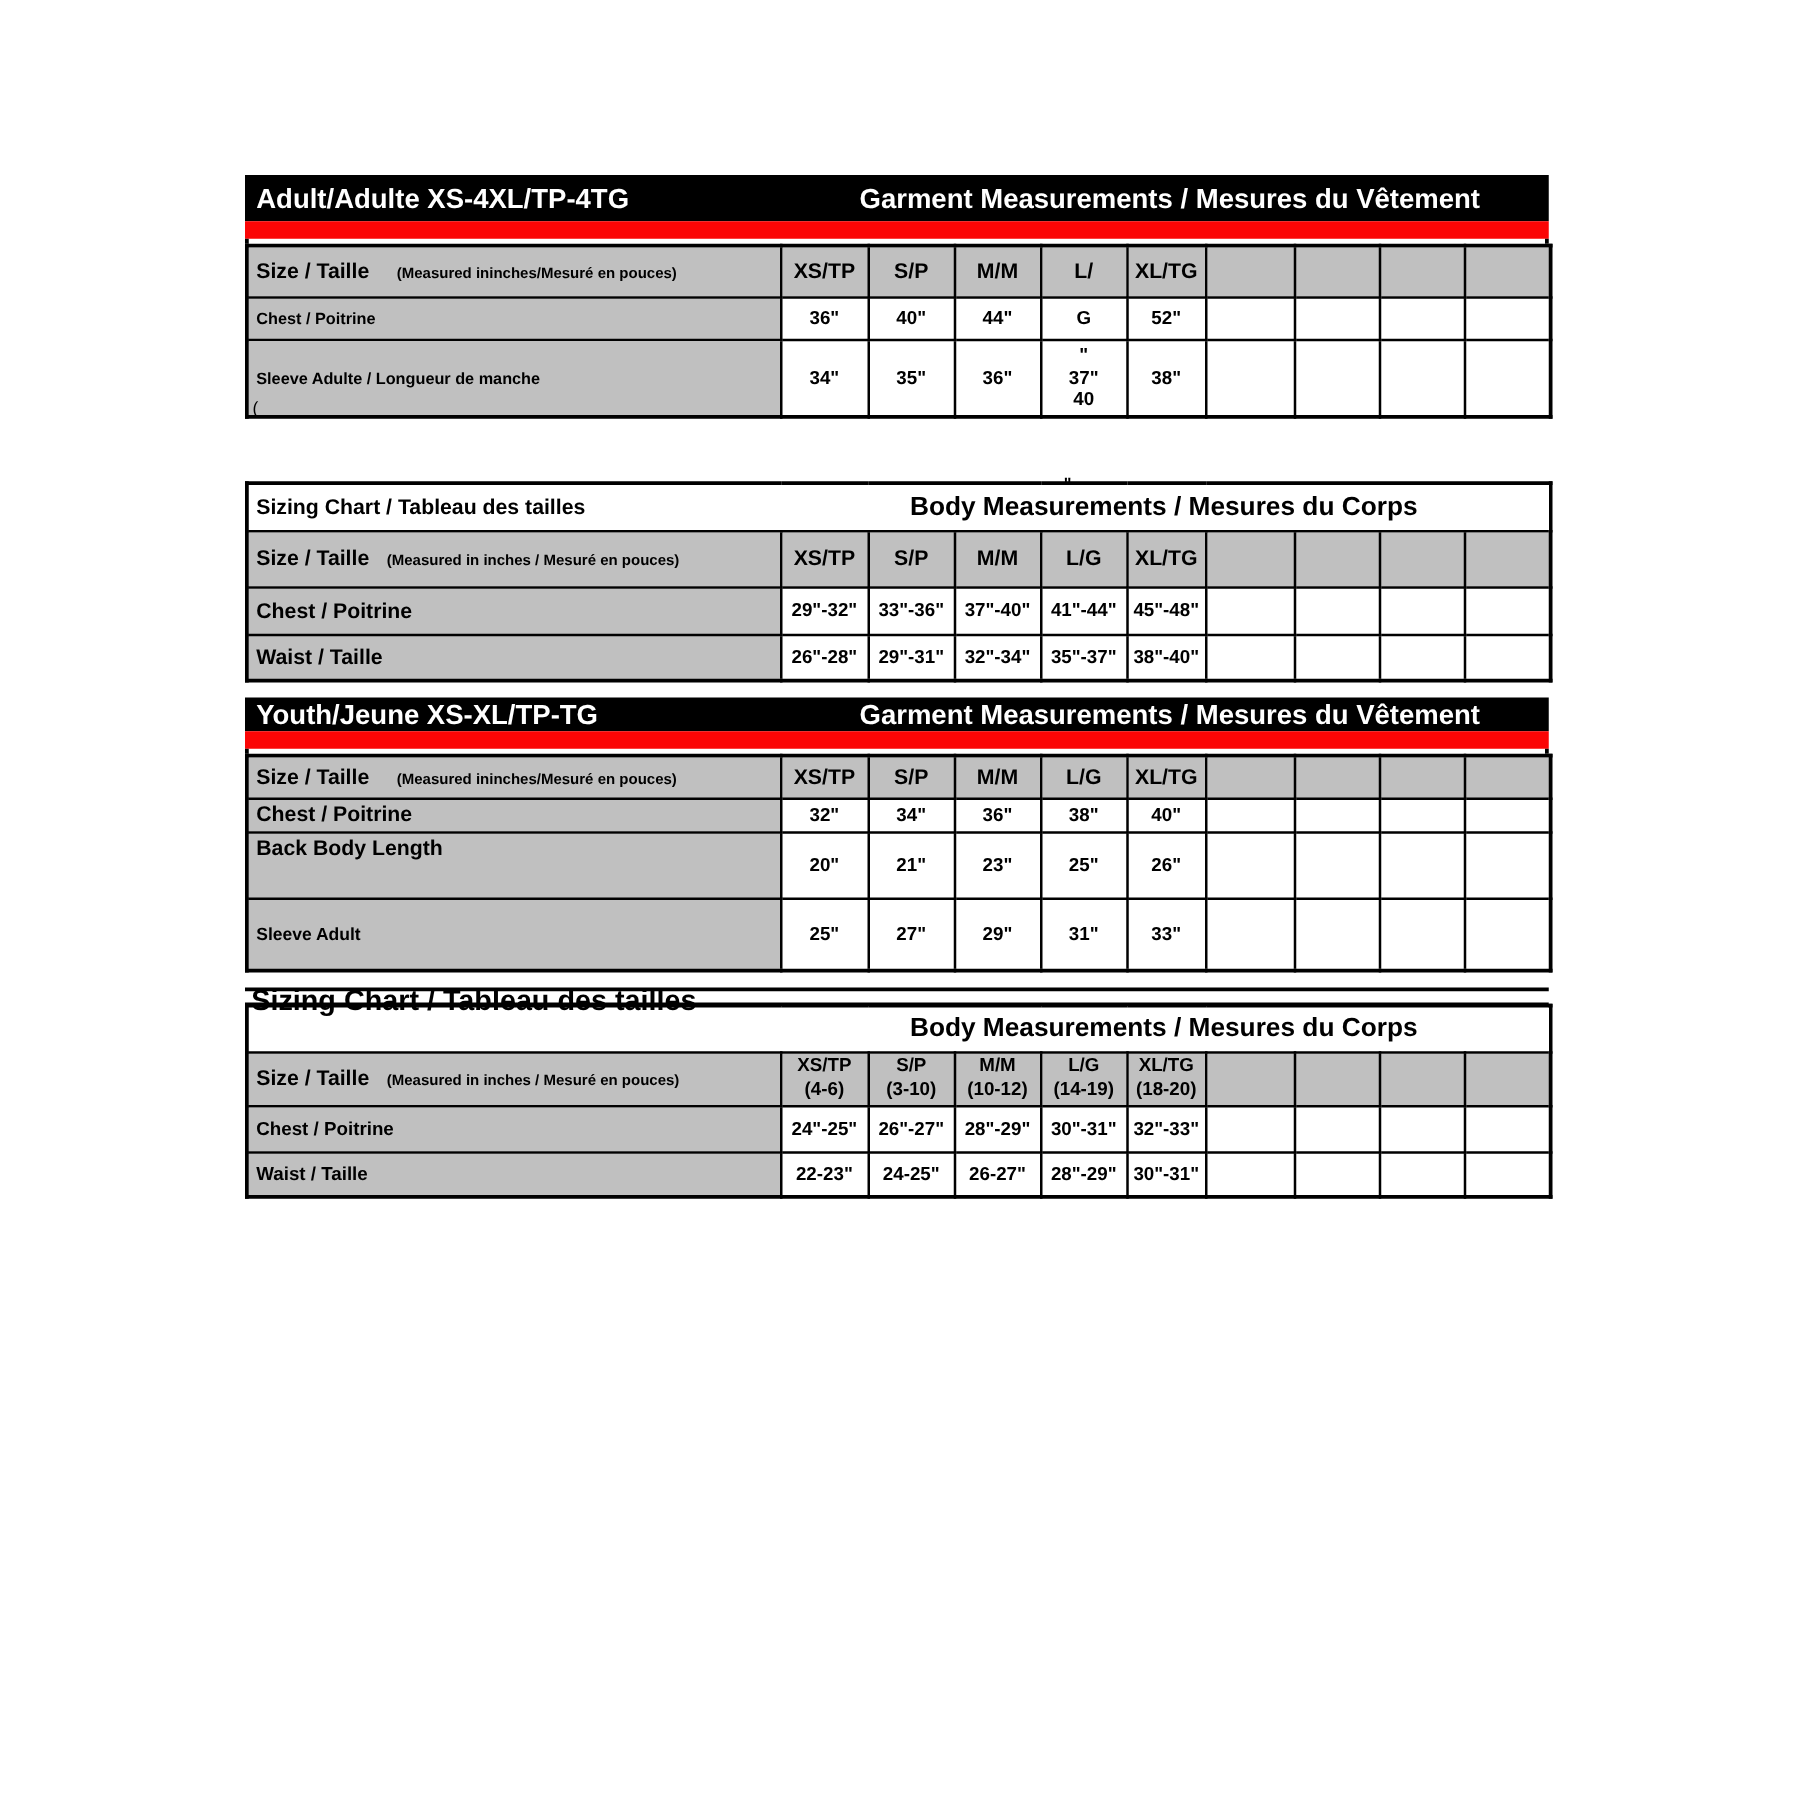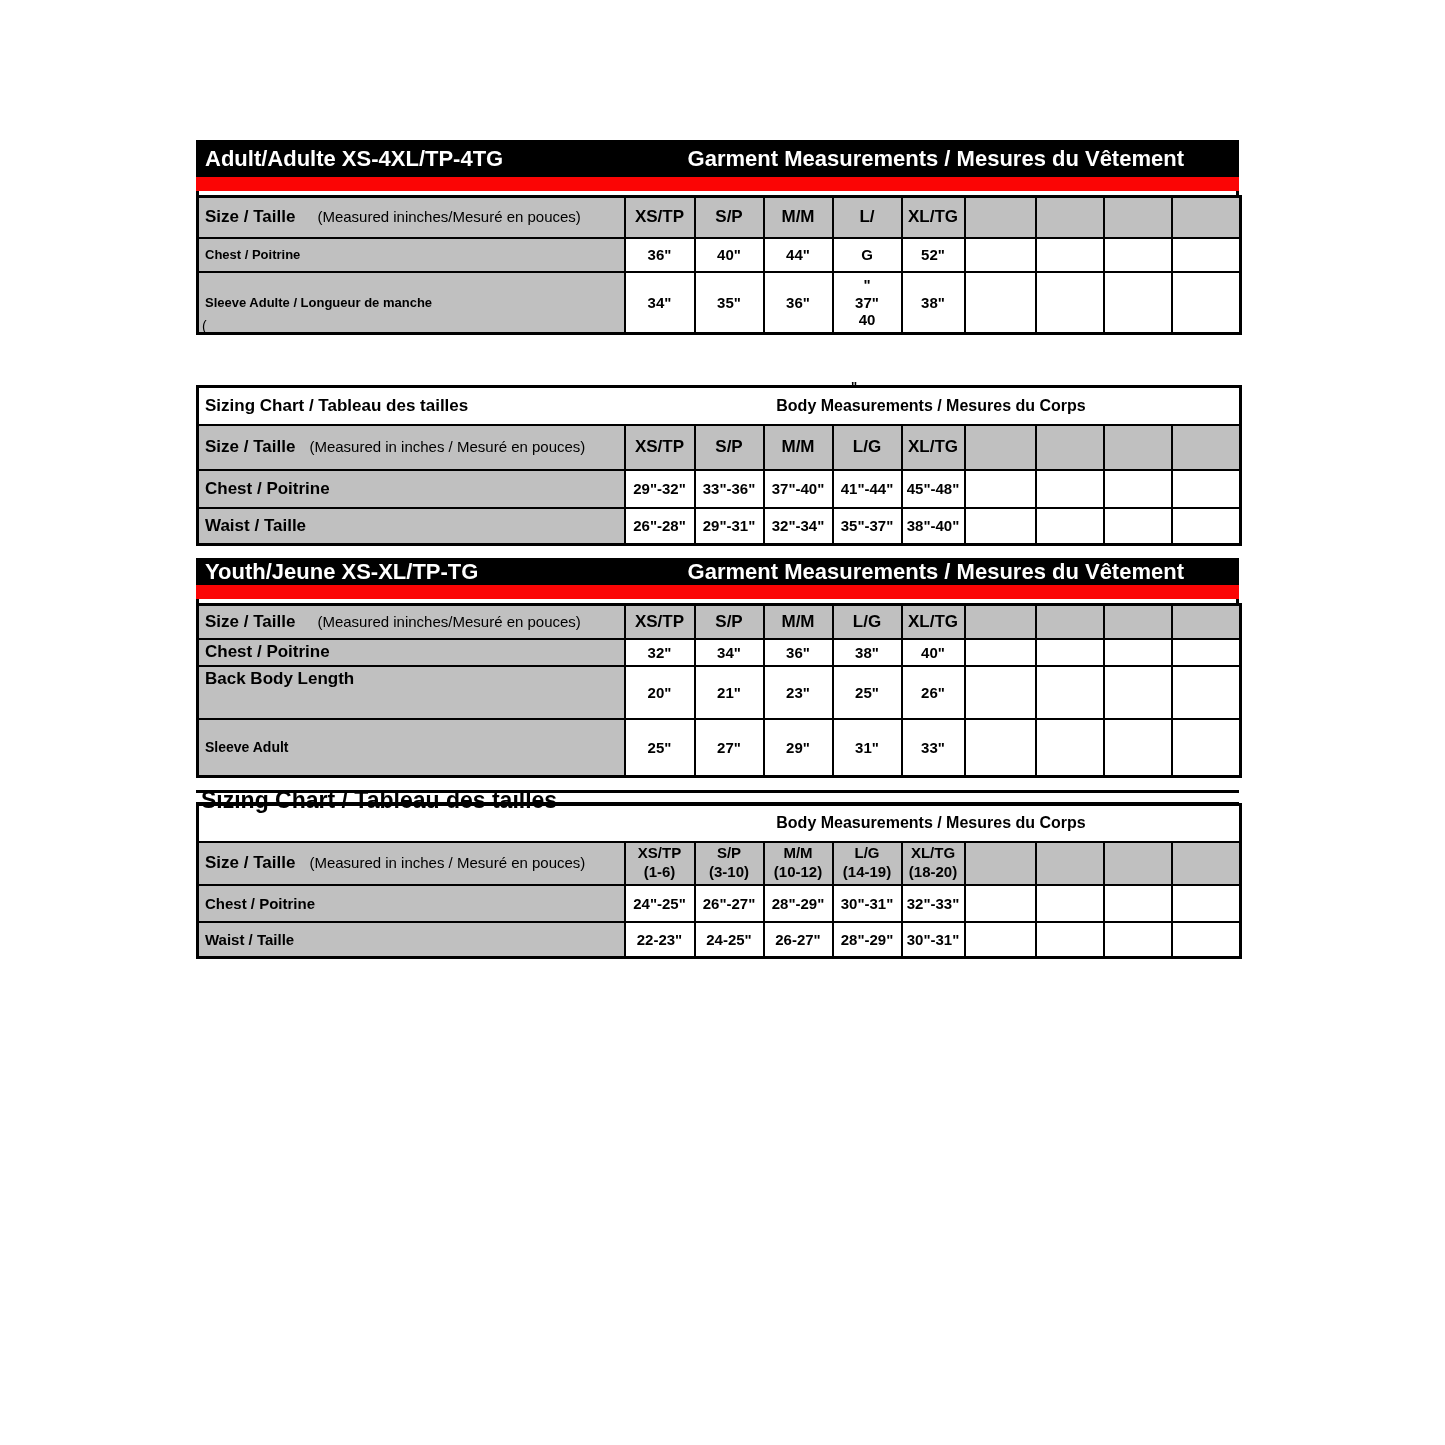--- a/index.html
+++ b/index.html
@@ -23,24 +23,24 @@
   table.tbl td { border:2px solid #000; overflow:hidden; padding:0; vertical-align:middle; }
   .lbl { background:#c0c0c0; text-align:left; padding-left:6px !important; font-weight:bold; }
   .hdr { background:#c0c0c0; text-align:center; font-weight:bold; font-size:17px; }
   .hdr2 { background:#c0c0c0; text-align:center; font-weight:bold; font-size:15px; line-height:1.25; }
   .val { background:#fff; text-align:center; font-weight:bold; font-size:15px; }
   .s13 { font-size:13px; }
   .s14 { font-size:14px; }
   .s15 { font-size:15px; }
   .s17 { font-size:17px; }
   .size-label { font-weight:bold; font-size:17px; }
-  .size-note { font-weight:normal; font-size:15px; margin-left:22px;text-align:right; }
+  .size-note { font-weight:bold; font-size:12px; margin-left:22px;text-align:right; }
   .hrow { position:relative; background:#fff; }
   .hrow-left { position:absolute; left:6px; top:50%; transform:translateY(-50%); font-weight:bold; font-size:17px; white-space:nowrap; }
-  .hrow-big { position:absolute; left:427px; width:610px; top:50%; transform:translateY(-50%); text-align:center; font-weight:bold; font-size:16px; white-space:nowrap; }
+  .hrow-big { position:absolute; left:427px; width:610px; top:50%; transform:translateY(-50%); text-align:center; font-weight:bold; font-size:21px; white-space:nowrap; }
   .stack div { line-height:1.15; font-weight:bold; font-size:15px; }
   .sleeve-lbl { position:relative; }
   .stray-paren { position:absolute; left:3px; bottom:-2px; font-weight:normal; font-size:14px; }
   .vtop { vertical-align:top !important; padding-top:2px !important; }
   .overlap-title {
     position:absolute; z-index:5; font-weight:bold; font-size:23px;
     line-height:1; white-space:nowrap;
   }
   .strike-line { position:absolute; z-index:6; left:196px; width:1043px; height:3px; background:#000; }
   .stray-quote { position:absolute; z-index:6; font-weight:bold; font-size:13px; }
@@ -266,21 +266,21 @@
       <tbody>
           <tr style="height:37px">
         <td class="hrow" colspan="10">
           <span class="hrow-big">Body Measurements / Mesures du Corps</span>
         </td>
       </tr>
       <tr style="height:43px">
         <td class="lbl"><span class="size-label">Size / Taille</span><span class="size-note" style="margin-left:14px;">(Measured in inches / Mesuré en pouces)</span></td>
         <td class="hdr2">
               <div>XS/TP</div>
-              <div>(1-6)</div>
+              <div>(4-6)</div>
             </td>
         <td class="hdr2">
               <div>S/P</div>
               <div>(3-10)</div>
             </td>
         <td class="hdr2">
               <div>M/M</div>
               <div>(10-12)</div>
             </td>
         <td class="hdr2">

